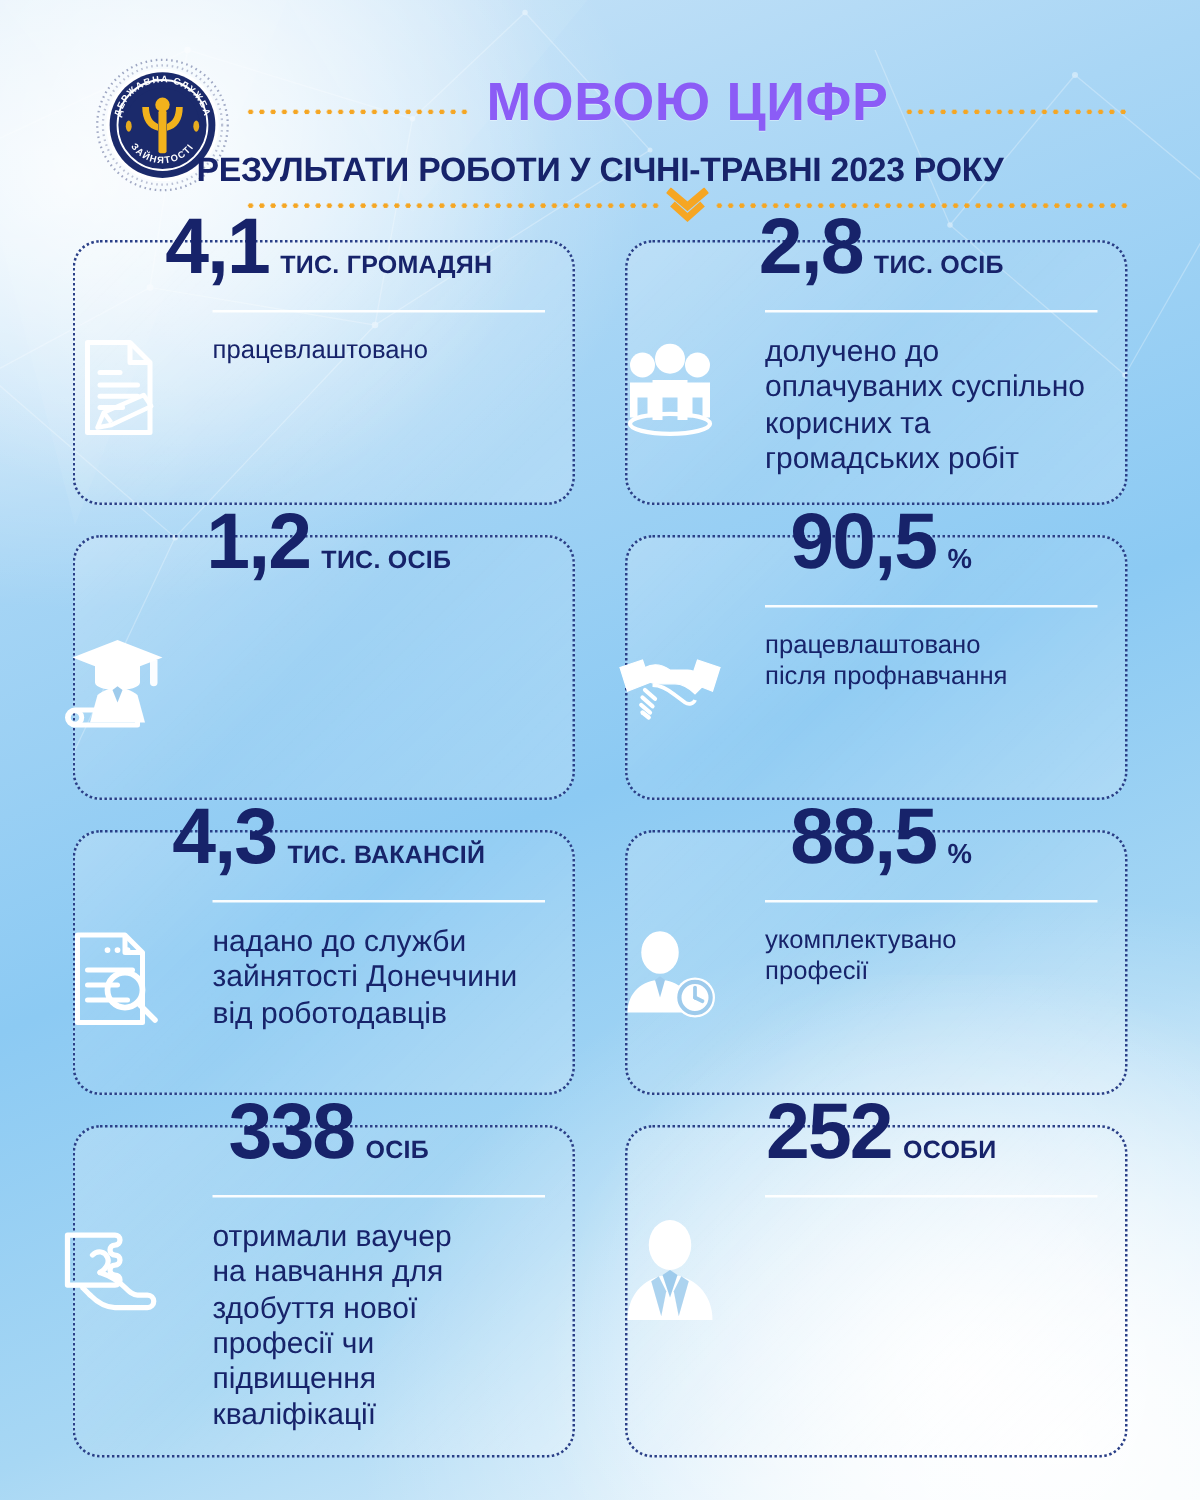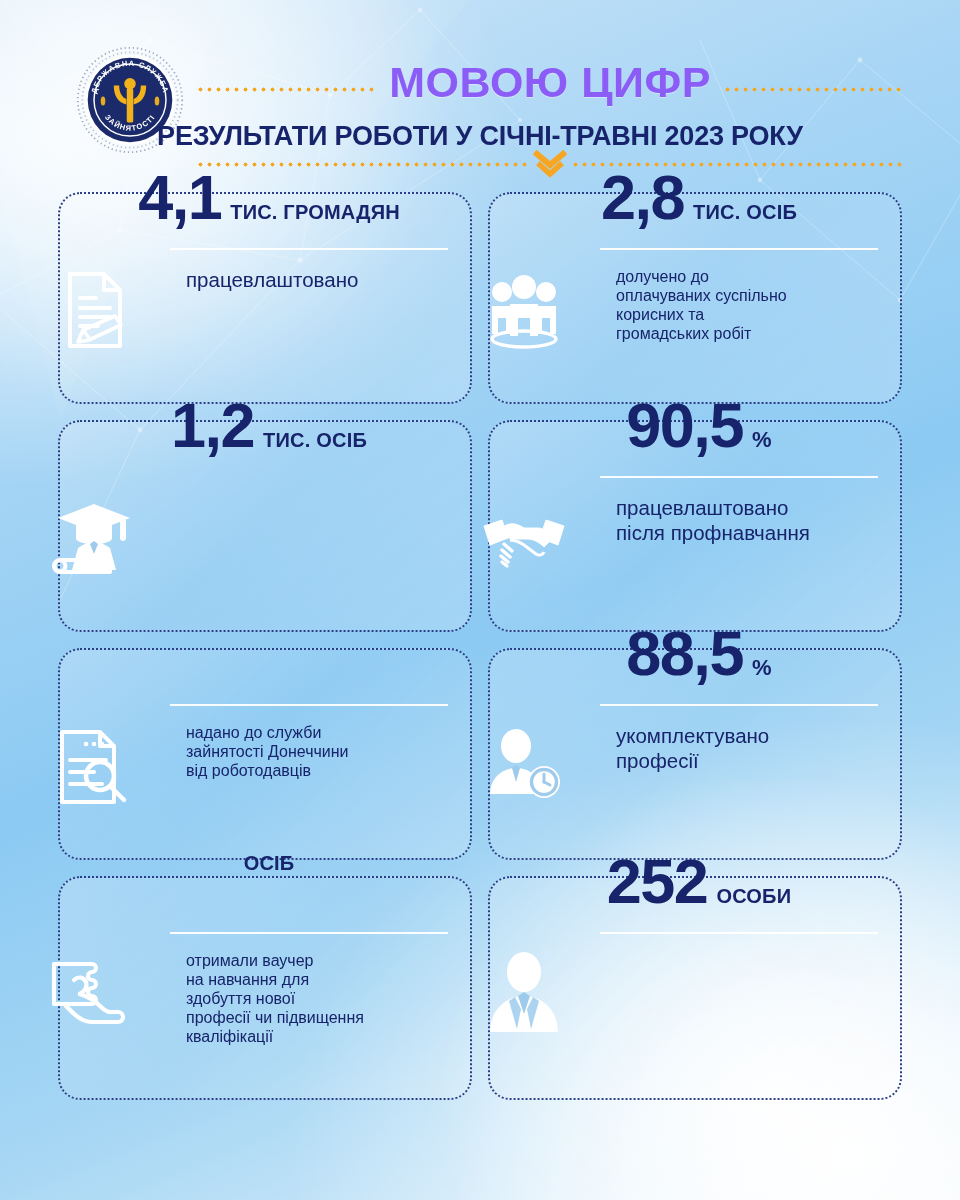--- a/index.html
+++ b/index.html
@@ -96,21 +96,20 @@
   }
 
   
   .grid {
     position: relative;
     padding: 14px 58px 0 58px;
     display: grid;
     grid-template-columns: 1fr 1fr;
     column-gap: 40px;
     row-gap: 24px;
-    gap: 16px;
   }
 
   .card {
     position: relative;
     border: 2px dotted #2a3f87;
     border-radius: 22px;
     min-height: 212px;
     padding: 46px 18px 18px 18px;
     background: linear-gradient(135deg, rgba(255,255,255,.22) 0%, rgba(255,255,255,.05) 48%, rgba(255,255,255,.20) 100%);
   }
@@ -162,23 +161,22 @@
     margin: 0 0 18px 0;
     width: 100%;
   }
 
   .desc {
     font-size: 20.5px;
     line-height: 1.2;
     color: #17236a;
     font-weight: 400;
     white-space: pre-line;
-    margin-left: 16px;
-  }
-  .desc.tight { font-size: 16px; line-height: 1.18; }
+  }
+  .desc.tight { font-size: 24px; line-height: 1.18; }
 
   
   .card[data-row="1"] .divider { width: 100%; }
 </style>
 </head>
 <body>
 
 <svg class="bg-net" viewBox="0 0 960 1200" preserveAspectRatio="none">
   <g stroke="#ffffff" stroke-width="1" fill="none" opacity="0.5">
     <path d="M-20 120 L150 40 L330 95 L420 10"></path>
@@ -373,20 +371,24 @@
       </svg>
     </div>
     <div class="text-col">
       <div class="divider"></div>
       <div class="desc">працевлаштовано
 після профнавчання</div>
     </div>
   </div>
 
   <div class="card" data-row="3">
+    <div class="card-head">
+      <span class="big-num">4,3</span>
+      <span class="unit">ТИС. ВАКАНСІЙ</span>
+    </div>
     <div class="icon-slot">
       <svg viewBox="0 0 100 100" width="100" height="100">
         <g fill="none" stroke="#ffffff" stroke-width="4" stroke-linejoin="round">
           <path d="M18 16 h38 l14 14 v56 h-52 z"></path>
           <path d="M56 16 v14 h14"></path>
         </g>
         <g fill="#ffffff">
           <circle cx="42" cy="28" r="2.3"></circle>
             <circle cx="50" cy="28" r="2.3"></circle>
             <circle cx="58" cy="28" r="2.3"></circle>
@@ -435,20 +437,21 @@
     </div>
     <div class="text-col">
       <div class="divider"></div>
       <div class="desc">укомплектувано
 професії</div>
     </div>
   </div>
 
   <div class="card tall" data-row="4">
     <div class="card-head">
+      <span class="big-num">338</span>
       <span class="unit">ОСІБ</span>
     </div>
     <div class="icon-slot">
       <svg viewBox="0 0 100 100" width="100" height="100">
         <g fill="none" stroke="#ffffff" stroke-width="4.2" stroke-linejoin="round" stroke-linecap="round">
           <path d="M10 20 h38 a4 4 0 0 1 0 8 a4 4 0 0 0 0 8 a4 4 0 0 1 0 8 a4 4 0 0 0 0 8 a4 4 0 0 1 0 8 h-38 z"></path>
           <path d="M30 36 c4,-4 10,-3 12,2 c2,5 -2,10 -6,12"></path>
           <path d="M36 50 c6,2 14,6 20,12 c3,3 6,6 10,6 h8 a5 5 0 0 1 0 10 h-26 c-8,0 -14,-4 -20,-10"></path>
           <path d="M28 68 l-6 -6"></path>
         </g>

